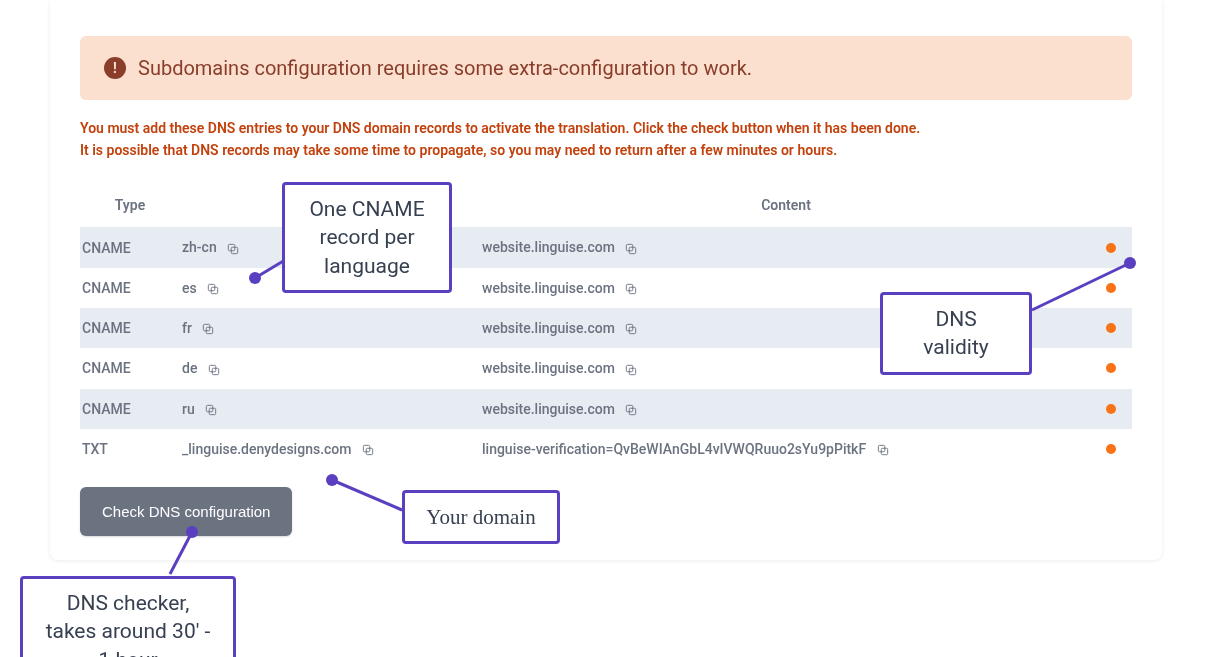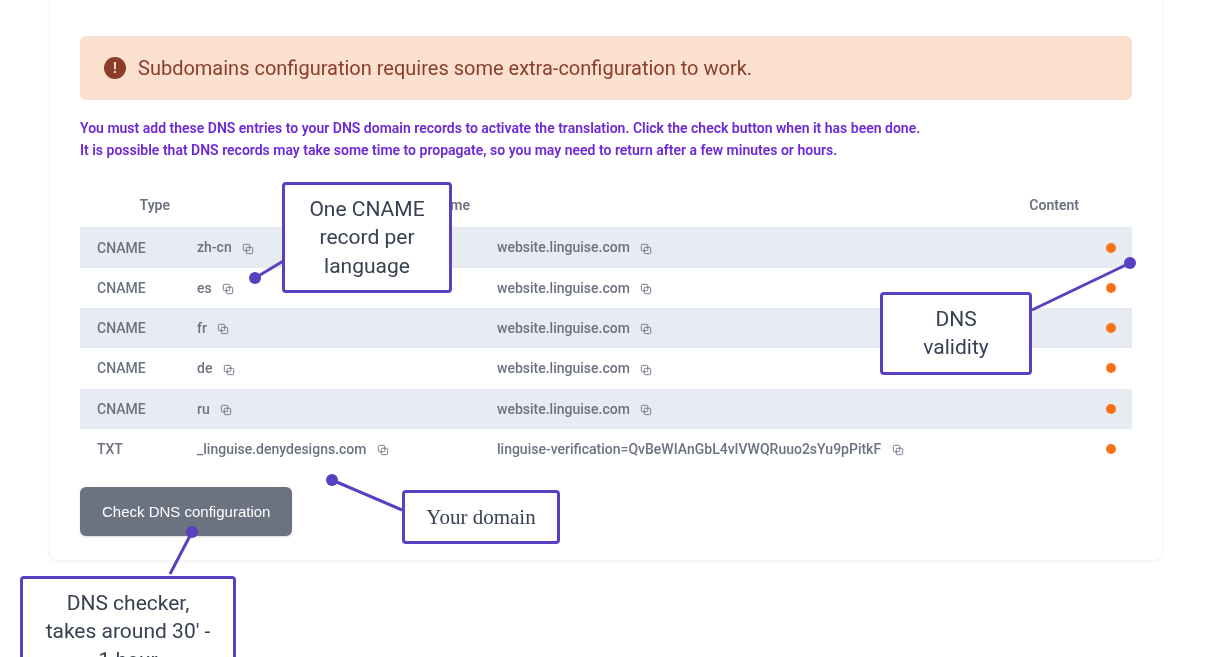--- a/index.html
+++ b/index.html
@@ -43,48 +43,48 @@
       font-size: 14px;
       flex-shrink: 0;
     }
     .alert-text {
       color: #8a3d2a;
       font-size: 20px;
       font-weight: 400;
     }
     .description {
       margin: 18px 30px 0 30px;
-      color: #6d28d9;
+      color: #c2410c;
       font-size: 14px;
       line-height: 1.55;
       font-weight: 600;
     }
     .table-wrap {
       margin: 22px 30px 0 30px;
     }
     table {
       width: 100%;
       border-collapse: collapse;
       font-size: 14px;
     }
     thead th {
-      text-align: right;
+      text-align: center;
       color: #6b7280;
       font-weight: 600;
       padding: 14px 10px;
       background: #fff;
     }
     tbody tr:nth-child(odd) td {
       background: #e6ecf2;
     }
     tbody tr:nth-child(even) td {
       background: #fff;
     }
     tbody td {
-      padding: 12px 17px;
+      padding: 12px 2px;
       color: #6b7280;
       font-weight: 500;
       vertical-align: middle;
     }
     .col-type { width: 100px; }
     .col-name { width: 300px; }
     .col-content { }
     .col-status { width: 40px; text-align: right; padding-right: 16px; }
     .copy-icon {
       display: inline-flex;

